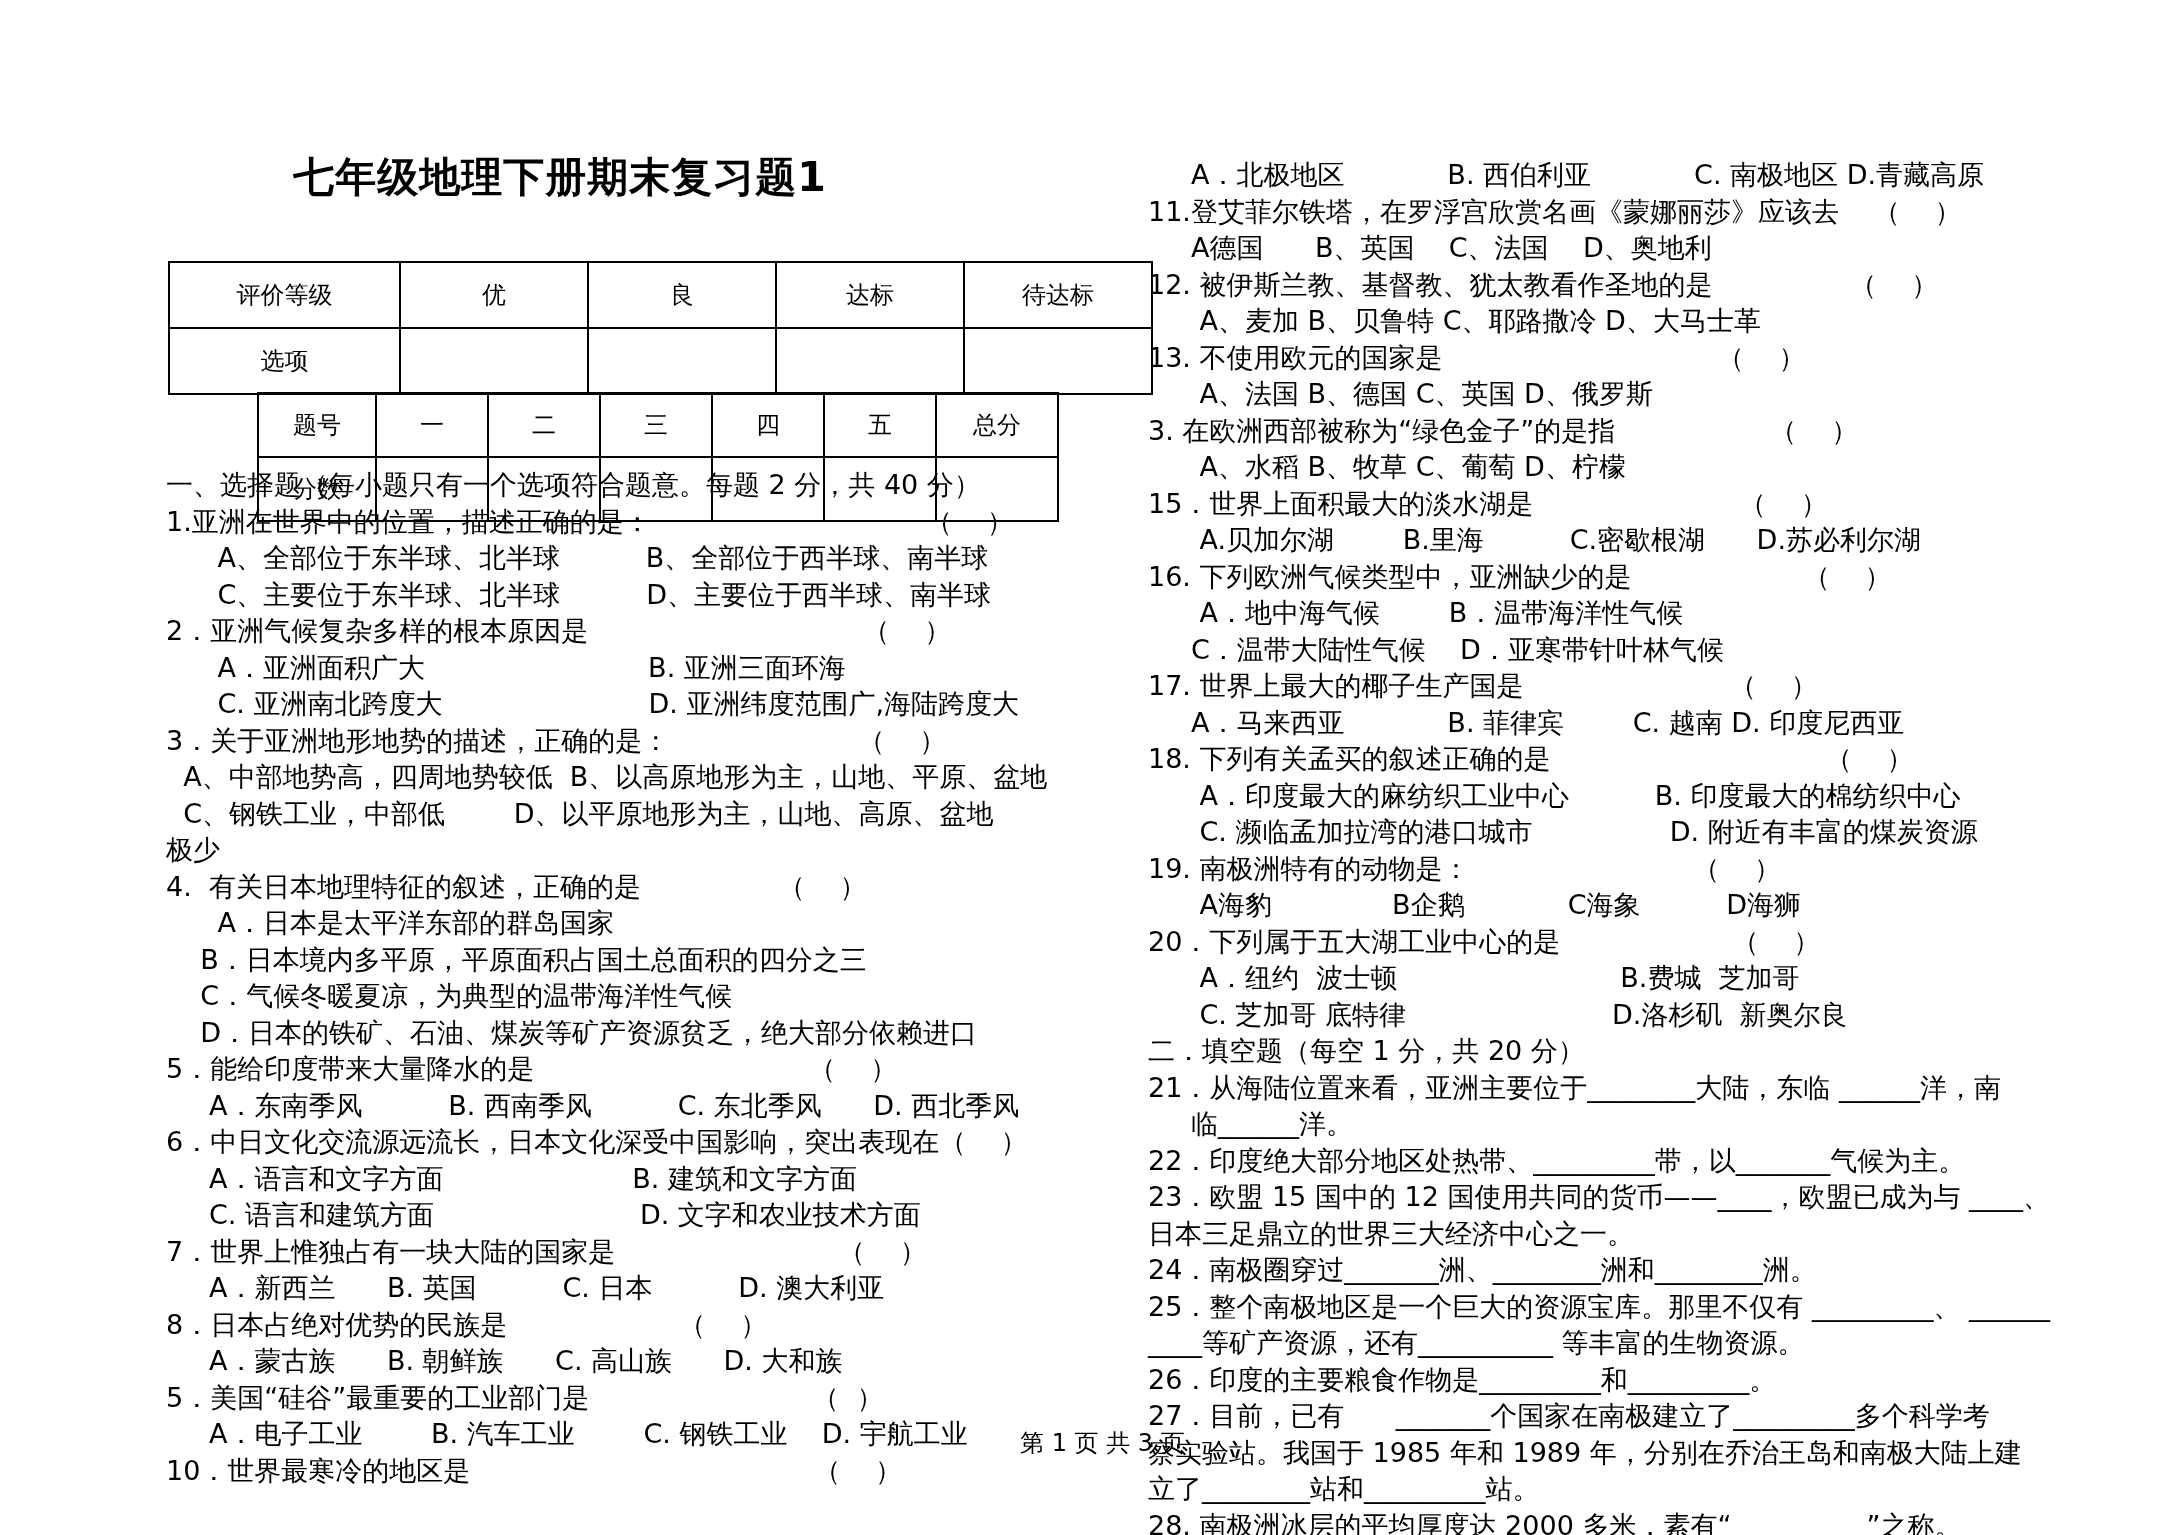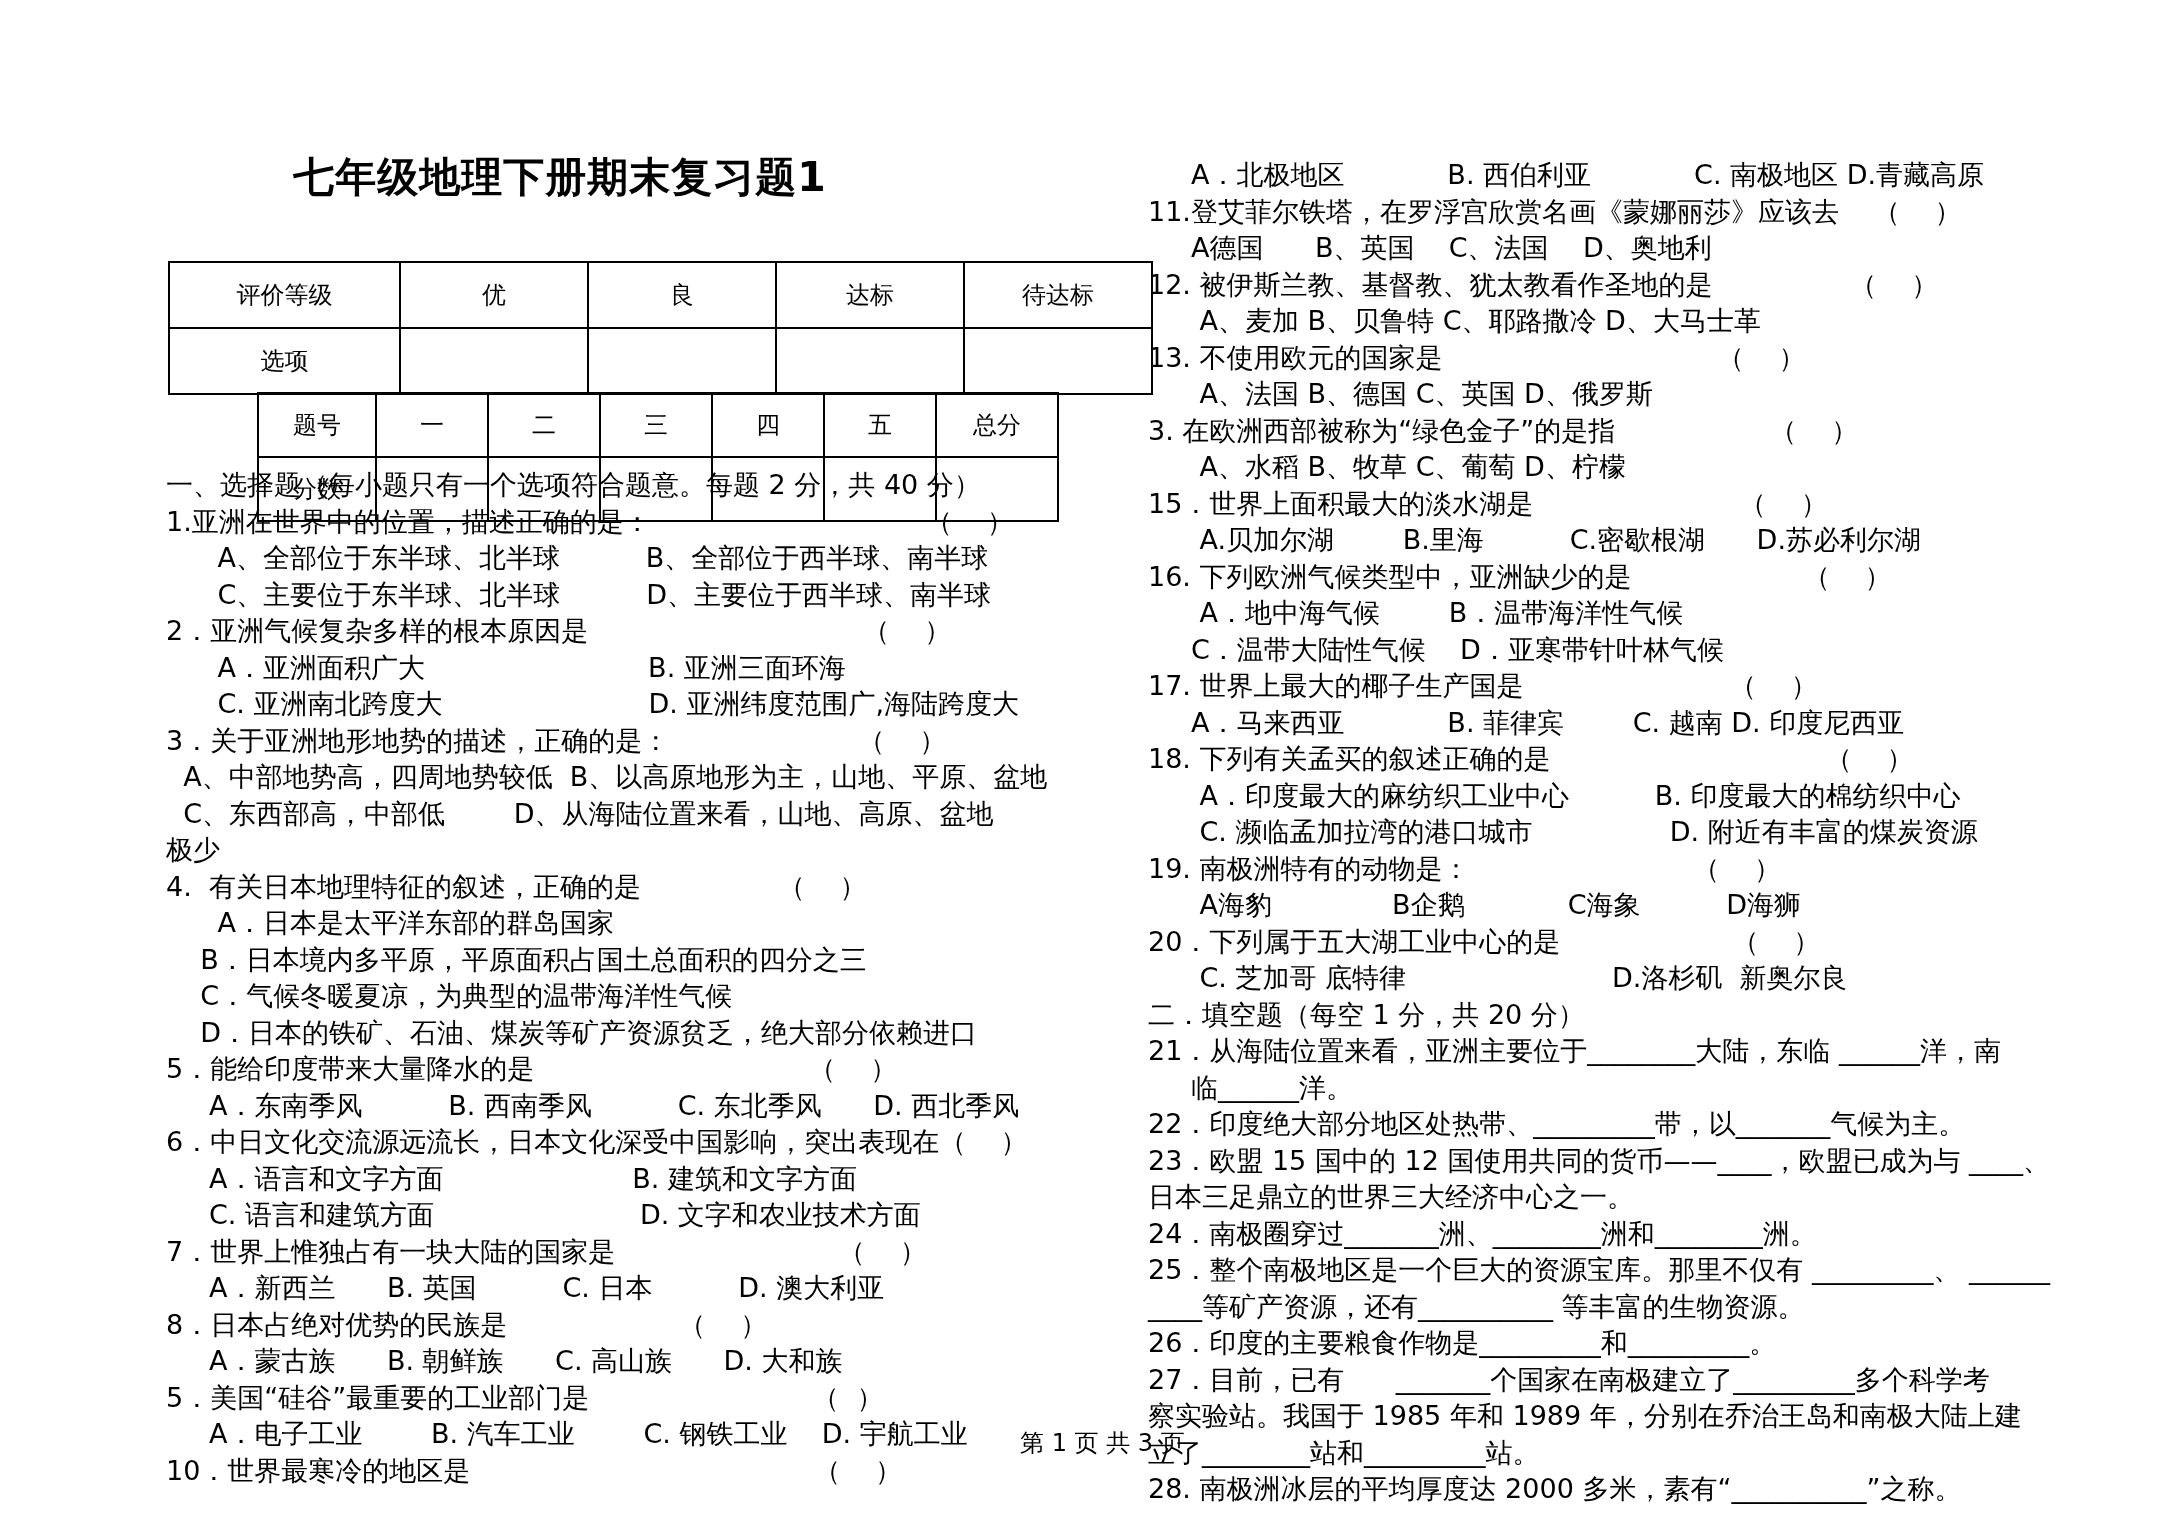--- a/index.html
+++ b/index.html
@@ -164,21 +164,21 @@
     <div class="col col-left">
       <div class="ln">一、选择题（每小题只有一个选项符合题意。每题 2 分，共 40 分）</div>
       <div class="ln">1.亚洲在世界中的位置，描述正确的是：                                （    ）</div>
       <div class="ln">      A、全部位于东半球、北半球          B、全部位于西半球、南半球</div>
       <div class="ln">      C、主要位于东半球、北半球          D、主要位于西半球、南半球</div>
       <div class="ln">2．亚洲气候复杂多样的根本原因是                                （    ）</div>
       <div class="ln">      A．亚洲面积广大                          B. 亚洲三面环海</div>
       <div class="ln">      C. 亚洲南北跨度大                        D. 亚洲纬度范围广,海陆跨度大</div>
       <div class="ln">3．关于亚洲地形地势的描述，正确的是：                      （    ）</div>
       <div class="ln">  A、中部地势高，四周地势较低  B、以高原地形为主，山地、平原、盆地</div>
-      <div class="ln">  C、东西部高，中部低        D、从海陆位置来看，山地、高原、盆地</div>
+      <div class="ln">  C、钢铁工业，中部低        D、以平原地形为主，山地、高原、盆地</div>
       <div class="ln">极少</div>
       <div class="ln">4.  有关日本地理特征的叙述，正确的是                （    ）</div>
       <div class="ln">      A．日本是太平洋东部的群岛国家</div>
       <div class="ln">    B．日本境内多平原，平原面积占国土总面积的四分之三</div>
       <div class="ln">    C．气候冬暖夏凉，为典型的温带海洋性气候</div>
       <div class="ln">    D．日本的铁矿、石油、煤炭等矿产资源贫乏，绝大部分依赖进口</div>
       <div class="ln">5．能给印度带来大量降水的是                                （    ）</div>
       <div class="ln">     A．东南季风          B. 西南季风          C. 东北季风      D. 西北季风</div>
       <div class="ln">6．中日文化交流源远流长，日本文化深受中国影响，突出表现在（    ）</div>
       <div class="ln">     A．语言和文字方面                      B. 建筑和文字方面</div>
@@ -208,20 +208,21 @@
       <div class="ln">      A．地中海气候        B．温带海洋性气候</div>
       <div class="ln">     C．温带大陆性气候    D．亚寒带针叶林气候</div>
       <div class="ln">17. 世界上最大的椰子生产国是                        （    ）</div>
       <div class="ln">     A．马来西亚            B. 菲律宾        C. 越南 D. 印度尼西亚</div>
       <div class="ln">18. 下列有关孟买的叙述正确的是                                （    ）</div>
       <div class="ln">      A．印度最大的麻纺织工业中心          B. 印度最大的棉纺织中心</div>
       <div class="ln">      C. 濒临孟加拉湾的港口城市                D. 附近有丰富的煤炭资源</div>
       <div class="ln">19. 南极洲特有的动物是：                          （    ）</div>
       <div class="ln">      A海豹              B企鹅            C海象          D海狮</div>
       <div class="ln">20．下列属于五大湖工业中心的是                    （    ）</div>
+      <div class="ln">      A．纽约  波士顿                          B.费城  芝加哥</div>
       <div class="ln">      C. 芝加哥 底特律                        D.洛杉矶  新奥尔良</div>
       <div class="ln">二．填空题（每空 1 分，共 20 分）</div>
       <div class="ln">21．从海陆位置来看，亚洲主要位于________大陆，东临 ______洋，南</div>
       <div class="ln">     临______洋。</div>
       <div class="ln">22．印度绝大部分地区处热带、_________带，以_______气候为主。</div>
       <div class="ln">23．欧盟 15 国中的 12 国使用共同的货币——____，欧盟已成为与 ____、</div>
       <div class="ln">日本三足鼎立的世界三大经济中心之一。</div>
       <div class="ln">24．南极圈穿过_______洲、________洲和________洲。</div>
       <div class="ln">25．整个南极地区是一个巨大的资源宝库。那里不仅有 _________、 ______</div>
       <div class="ln">____等矿产资源，还有__________ 等丰富的生物资源。</div>

